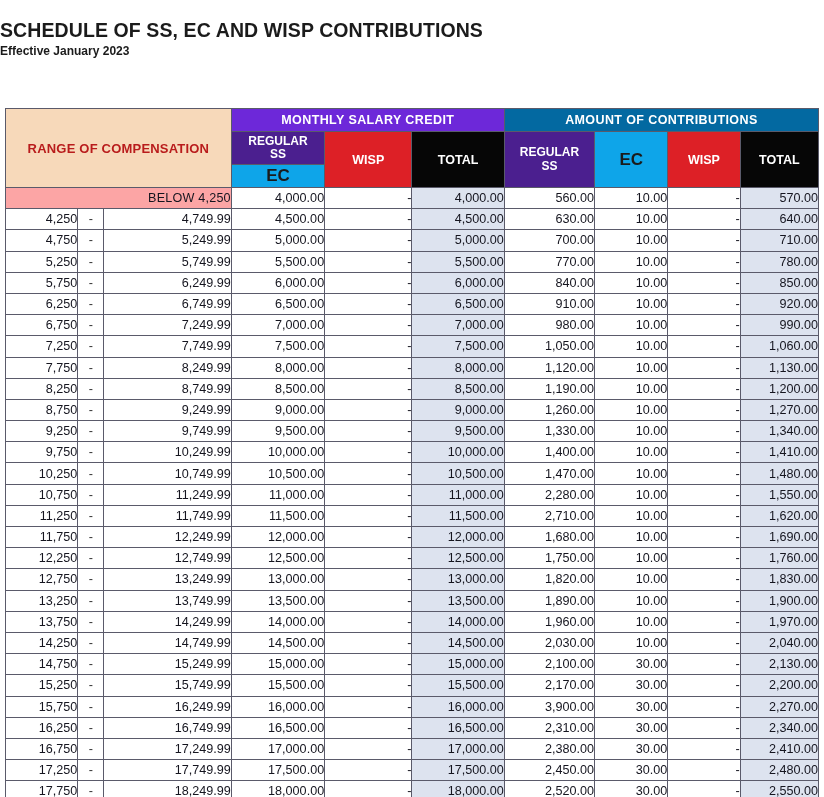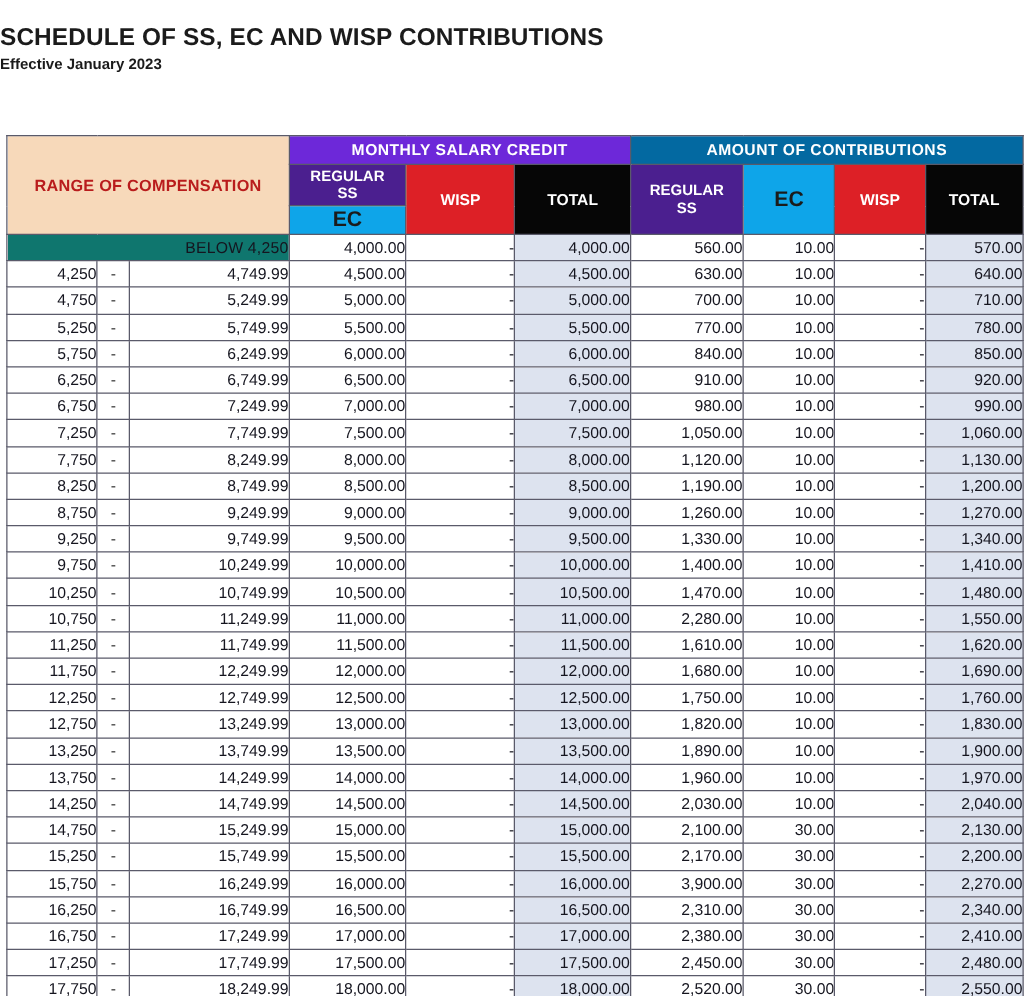--- a/index.html
+++ b/index.html
@@ -127,21 +127,21 @@
     height: 20.2px;
   }
   td.num-pad {
     text-align: right;
     padding-right: 10px;
   }
   td.tint {
     background: #dde3ef;
   }
   td.below-label {
-    background: #0f766e;
+    background: #fca5a5;
     text-align: right;
     padding-right: 42px;
     font-size: 12.6px;
     letter-spacing: 0.2px;
   }
   .rng-lo { text-align: right; padding-right: 4px; margin-top: 12px; }
   .rng-sep { text-align: center; color: #333; }
   .rng-hi { text-align: right; padding-right: 12px; }
 </style>
 </head>
@@ -370,21 +370,21 @@
           <td class="cell num-pad">-</td>
           <td class="cell num-pad tint">1,550.00</td>
         </tr>
         <tr class="data-row">
           <td class="cell rng-lo">11,250</td>
           <td class="cell rng-sep">-</td>
           <td class="cell rng-hi">11,749.99</td>
           <td class="cell num-pad">11,500.00</td>
           <td class="cell num-pad">-</td>
           <td class="cell num-pad tint">11,500.00</td>
-          <td class="cell num-pad">1,610.00</td>
+          <td class="cell num-pad">2,710.00</td>
           <td class="cell num-pad">10.00</td>
           <td class="cell num-pad">-</td>
           <td class="cell num-pad tint">1,620.00</td>
         </tr>
         <tr class="data-row">
           <td class="cell rng-lo">11,750</td>
           <td class="cell rng-sep">-</td>
           <td class="cell rng-hi">12,249.99</td>
           <td class="cell num-pad">12,000.00</td>
           <td class="cell num-pad">-</td>

